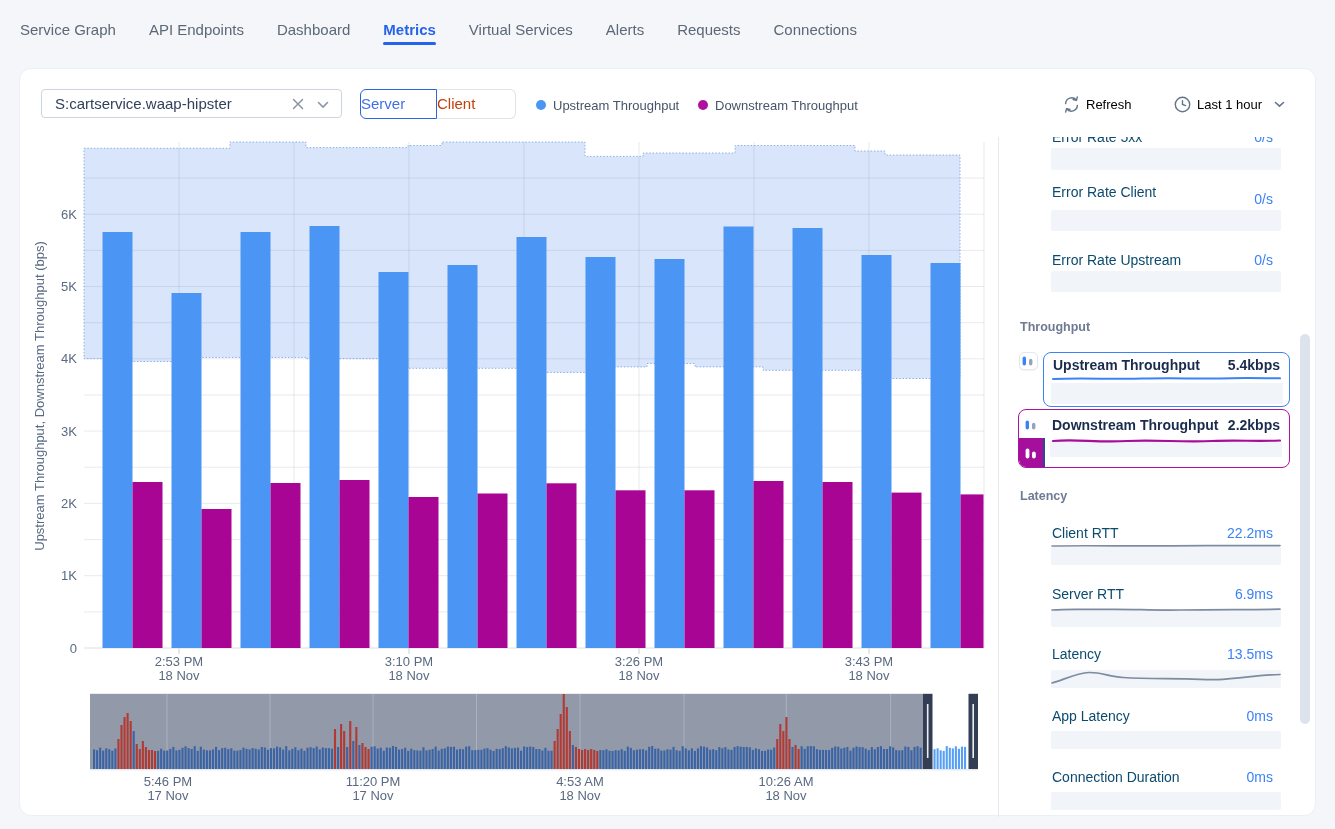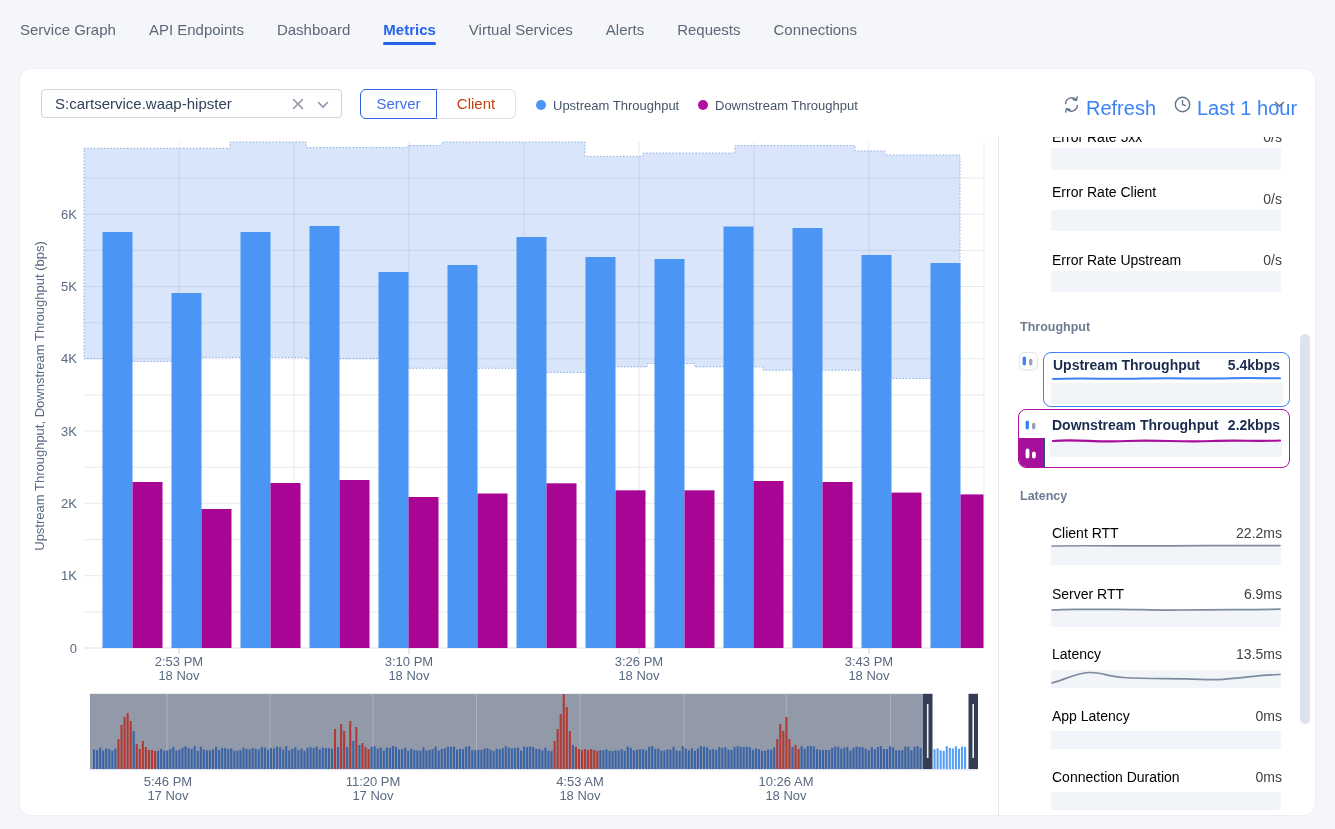--- a/index.html
+++ b/index.html
@@ -2,30 +2,30 @@
 <html><head><meta charset="utf-8"><style>
 *{margin:0;padding:0;box-sizing:border-box}
 html,body{width:1335px;height:829px;overflow:hidden;background:#f5f6f9;font-family:"Liberation Sans",sans-serif;position:relative}
 .nav{position:absolute;left:20px;top:21px;display:flex;gap:33px;font-size:15px;color:#5b6878}
 .nav .it{position:relative;white-space:nowrap}
 .nav .active{color:#2563eb;font-weight:bold}
 .nav .active::after{content:"";position:absolute;left:0;right:0;top:21px;height:3px;border-radius:2px;background:#2563eb}
 .card{position:absolute;left:19px;top:68px;width:1297px;height:748px;background:#fff;border:1px solid #eceff4;border-radius:12px}
 .sel{position:absolute;left:21px;top:20px;width:301px;height:29px;border:1px solid #ccd4e0;border-radius:4px;background:#fff}
 .sel .txt{position:absolute;left:13px;top:5px;font-size:15px;color:#32415a;font-weight:500}
-.seg{position:absolute;top:20px;height:30px;font-size:15px;text-align:center;background:#fff}
+.seg{position:absolute;top:20px;height:30px;font-size:15px;background:#fff}
 .seg.server{left:340px;width:77px;border:1.5px solid #2e62e6;border-radius:6px 0 0 6px;color:#4170e8;line-height:27px;z-index:2}
 .seg.client{left:417px;width:79px;border:1px solid #dfe3ea;border-left:none;border-radius:0 6px 6px 0;color:#c2410c;line-height:28px}
 .legend{position:absolute;top:29px;font-size:13px;color:#475569}
 .dot{position:absolute;top:31px;width:10px;height:10px;border-radius:50%}
-.tbtxt{position:absolute;font-size:20px;color:#3b82f6}
+.tbtxt{position:absolute;font-size:13px;color:#000000}
 .divider{position:absolute;left:978px;top:68px;width:1px;height:680px;background:#e5e9f0}
 .side{position:absolute;left:978px;top:68px;width:319px;height:680px;overflow:hidden}
-.slabel{position:absolute;font-size:14px;color:#000000;white-space:nowrap}
-.sval{position:absolute;font-size:14px;color:#404040;text-align:left;right:35px}
+.slabel{position:absolute;font-size:14px;color:#0c4a6e;white-space:nowrap}
+.sval{position:absolute;font-size:14px;color:#3b82f6;text-align:left;right:44px}
 .gbox{position:absolute;left:53px;width:230px;background:#f1f4f8;border-radius:2px}
 .shead{position:absolute;left:22px;font-size:12.5px;font-weight:bold;color:#6e7b93}
 .iconbtn{position:absolute;width:19px;height:18px;background:#fff;border:1px solid #e3e8ef;border-radius:5px;box-shadow:0 1px 2px rgba(20,30,60,.06)}
 .upbox{position:absolute;left:45px;top:214.5px;width:247px;height:55px;border:1.5px solid #3b82f6;border-radius:8px;background:#fff}
 .dnbox{position:absolute;left:20px;top:271.5px;width:272px;height:59px;border:1.5px solid #b010a0;border-radius:8px;background:#fff;overflow:hidden}
 .blabel{position:absolute;font-size:14px;font-weight:bold;color:#1b2b4e;white-space:nowrap}
 .bval{position:absolute;font-size:14px;font-weight:bold;color:#1b2b4e;right:9px}
 .thumb{position:absolute;left:1300px;top:334px;width:10px;height:390px;background:#dde3ed;border-radius:5px}
 </style></head><body>
 <div class="nav">

